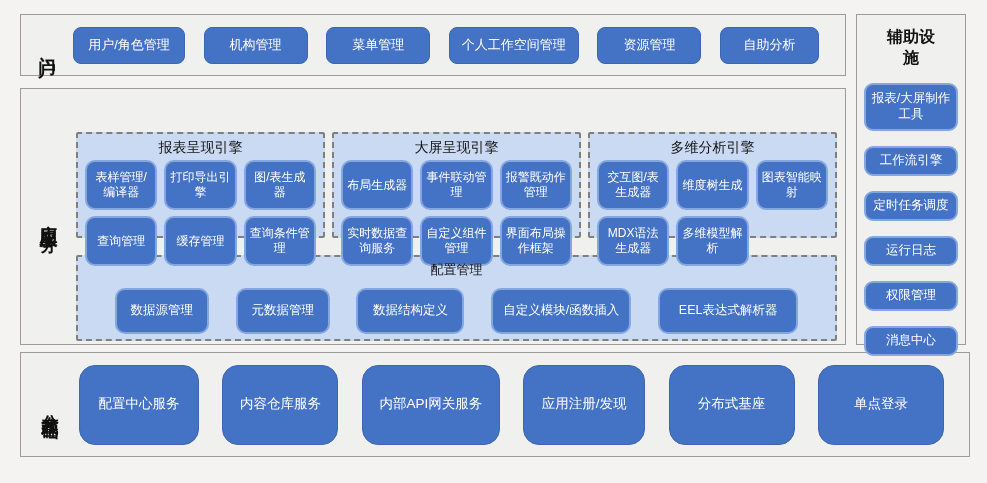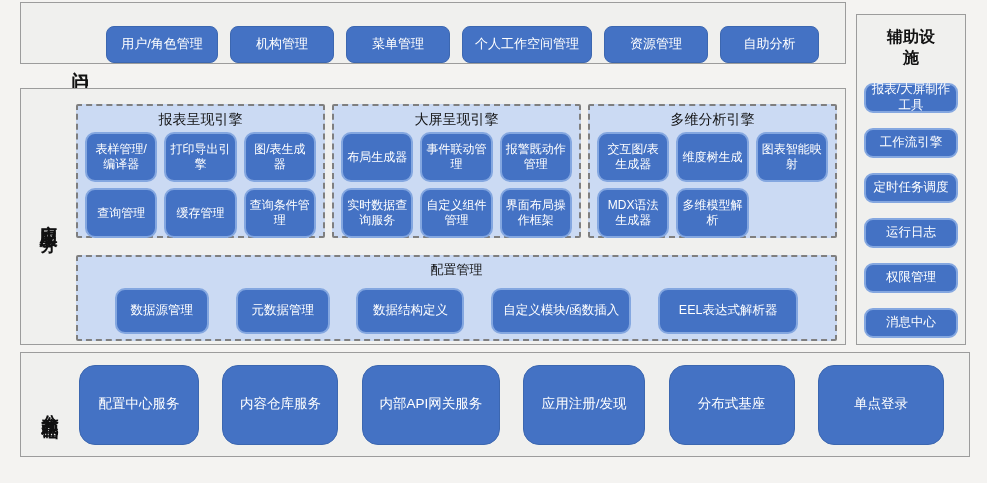--- a/index.html
+++ b/index.html
@@ -16,40 +16,40 @@
     writing-mode:vertical-lr; text-orientation:upright;
     font-weight:bold; font-size:18px; color:#111; letter-spacing:3px;
     line-height:1;
   }
   .btn {
     background:#4472c4; color:#fff; display:flex; align-items:center;
     justify-content:center; text-align:center; box-sizing:border-box;
     cursor:pointer; line-height:1.25;
   }
   
-  .portal { left:20px; top:2px; width:826px; height:62px; display:flex; align-items:flex-end;padding-left:33px; }
+  .portal { left:20px; top:14px; width:826px; height:62px; display:flex; align-items:center; }
   .portal-label-col { width:52px; display:flex; align-items:center; justify-content:center; }
   .portal-btns { flex:1; display:flex; align-items:center; justify-content:space-between; padding-right:26px; }
   .portal-btn { height:37px; border-radius:8px; font-size:13px; border:1px solid #3c67b0; }
   .portal-btns .portal-btn:nth-child(1){ width:112px; }
   .portal-btns .portal-btn:nth-child(2){ width:104px; }
   .portal-btns .portal-btn:nth-child(3){ width:104px; }
   .portal-btns .portal-btn:nth-child(4){ width:130px; }
   .portal-btns .portal-btn:nth-child(5){ width:104px; }
   .portal-btns .portal-btn:nth-child(6){ width:99px; }
   
   .app { left:20px; top:88px; width:826px; height:257px; display:flex; }
   .app-label-col { width:55px; display:flex; align-items:center; justify-content:center; }
   .app-content { flex:1; padding:15px 8px 0 0; box-sizing:border-box; }
   .engines { display:flex; gap:7px; height:134px; }
   .panel {
     background:#cbdaf3; border:2px dashed #7f7f7f; border-radius:2px;
     box-sizing:border-box;
   }
-  .engine-panel { flex:1; padding:3px 7px 6px; }
+  .engine-panel { flex:1; padding:3px 7px 6px;margin-top:28px; }
   .panel-title { text-align:center; font-size:14px; color:#111; height:21px; line-height:21px; }
   .panel-grid { display:grid; grid-template-columns:repeat(3,1fr); gap:6px 7px; margin-top:2px; }
   .engine-btn {
     height:50px; border-radius:10px; font-size:12px;
     border:2px solid #84a7e0; padding:2px 3px; word-break:break-all;
   }
   .config-panel { margin-top:17px; height:86px; padding:2px 10px; }
   .config-title { text-align:center; font-size:13px; height:22px; line-height:22px; }
   .config-btns { display:flex; justify-content:space-evenly; align-items:center; margin-top:7px; }
   .config-btn { height:46px; border-radius:10px; font-size:12.5px; border:2px solid #84a7e0; padding:0 4px; }
@@ -68,21 +68,21 @@
   .dist-btns .dist-btn:nth-child(2){ width:116px; }
   .dist-btns .dist-btn:nth-child(3){ width:138px; }
   .dist-btns .dist-btn:nth-child(4){ width:122px; }
   .dist-btns .dist-btn:nth-child(5){ width:126px; }
   .dist-btns .dist-btn:nth-child(6){ width:126px; }
   
   .aux { left:856px; top:14px; width:110px; height:331px; padding:8px 24px; }
   .aux-title { text-align:center; font-weight:bold; font-size:16px; margin:4px 0 14px; }
   .aux-btns { display:flex; flex-direction:column; align-items:center; gap:15px; }
   .aux-btn { width:94px; height:30px; border-radius:9px; font-size:12.5px; border:2px solid #84a7e0; padding:0 3px; }
-  .aux-btns .aux-btn:first-child { height:30px; }
+  .aux-btns .aux-btn:first-child { height:48px; }
 </style>
 </head>
 <body>
 
 <div class="canvas">
 
   <div class="section portal">
     <div class="portal-label-col">
       <div class="vlabel">门户</div>
     </div>

